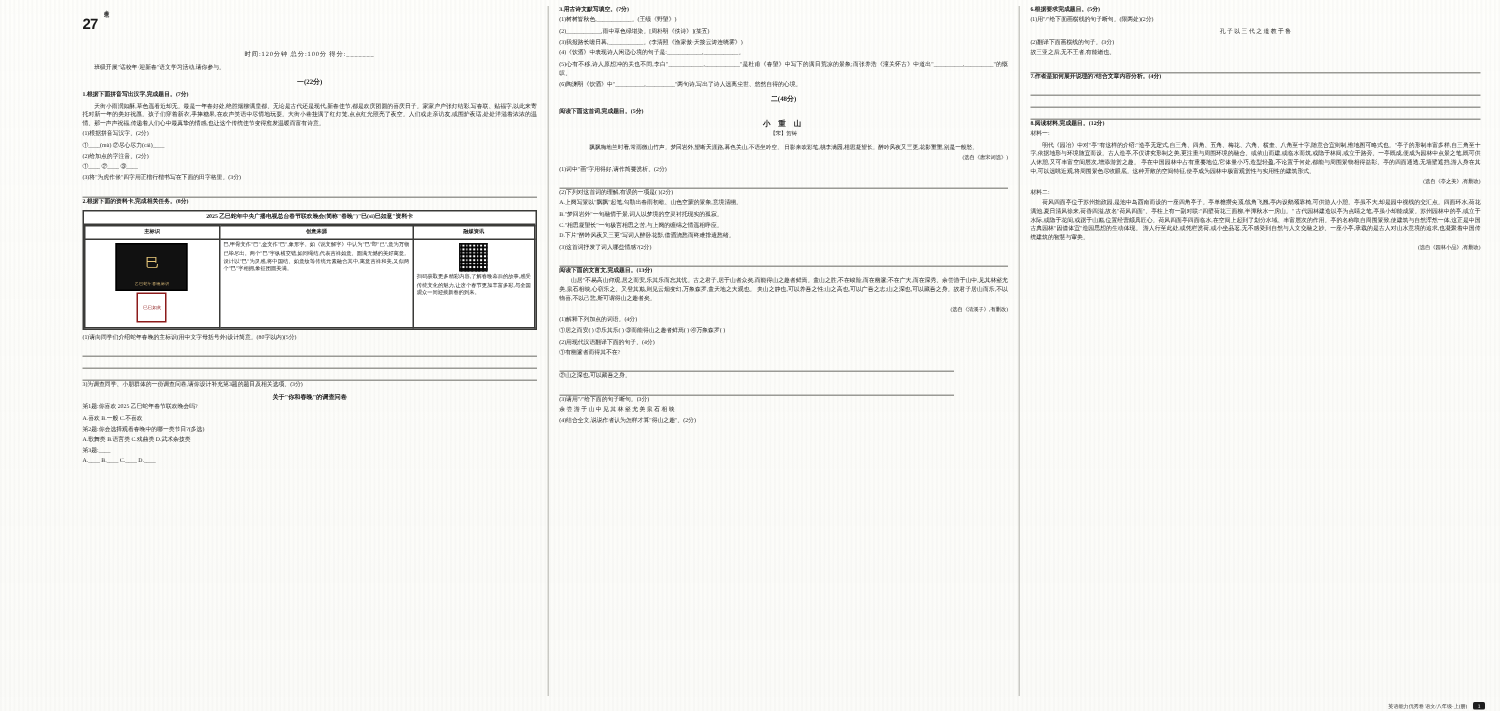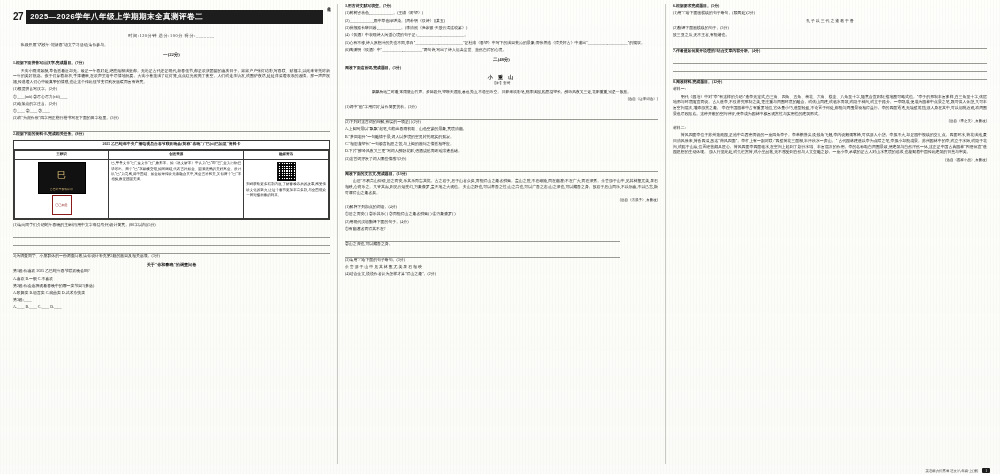--- a/index.html
+++ b/index.html
@@ -28,21 +28,21 @@
     display:flex;gap:0;height:100%;
   }
   .col{
     position:relative;
     box-sizing:border-box;
     padding:0 7px;
     font-size:3.9px;
     line-height:1.52;
     text-align:justify;
   }
-  .col-1{width:33.6%;border-right:1px solid #c9c9c4;}
+  .col-1{width:33.6%;border-right:1px solid #c9c9c4;margin-left:42px;}
   .col-2{width:33.2%;border-right:1px solid #c9c9c4;}
   .col-3{width:33.2%;}
   
   .hdr{
     display:flex;align-items:center;gap:3px;
     margin:0 0 3px 0;
   }
   .hdr-num{
     font-size:10px;font-weight:bold;line-height:1;
     font-family:"Liberation Sans", sans-serif;
@@ -135,21 +135,20 @@
 </style>
 </head>
 <body>
 
 <div class="page">
   <div class="cols">
 
     <div class="col col-1">
       <div class="hdr">
         <div class="hdr-num">27</div>
-        <div class="hdr-bar">2025—2026学年八年级上学期期末全真测评卷二</div>
         <div class="hdr-side">考生姓名</div>
       </div>
       <div class="subhdr">时间:120分钟  总分:100分  得分:_______</div>
 
       <div class="para indent">班级开展"话校年·迎新春"语文学习活动,请你参与。</div>
       <div class="sec-center">一(22分)</div>
 
       <div class="q bold">1.根据下面拼音写出汉字,完成题目。(7分)</div>
       <div class="para indent tight">天街小雨润如酥,草色遥看近却无。最是一年春好处,绝胜烟柳满皇都。无论是古代还是现代,新春佳节,都是欢庆团圆的喜庆日子。家家户户张灯结彩,写春联、贴福字,以此来寄托对新一年的美好祝愿。孩子们穿着新衣,手捧糖果,在欢声笑语中尽情地玩耍。大街小巷挂满了红灯笼,点点红光照亮了夜空。人们或走亲访友,或围炉夜话,处处洋溢着浓浓的温情。那一声声祝福,传递着人们心中最真挚的情感,也让这个传统佳节变得愈发温暖而富有诗意。</div>
       <div class="q">(1)根据拼音写汉字。(2分)</div>

